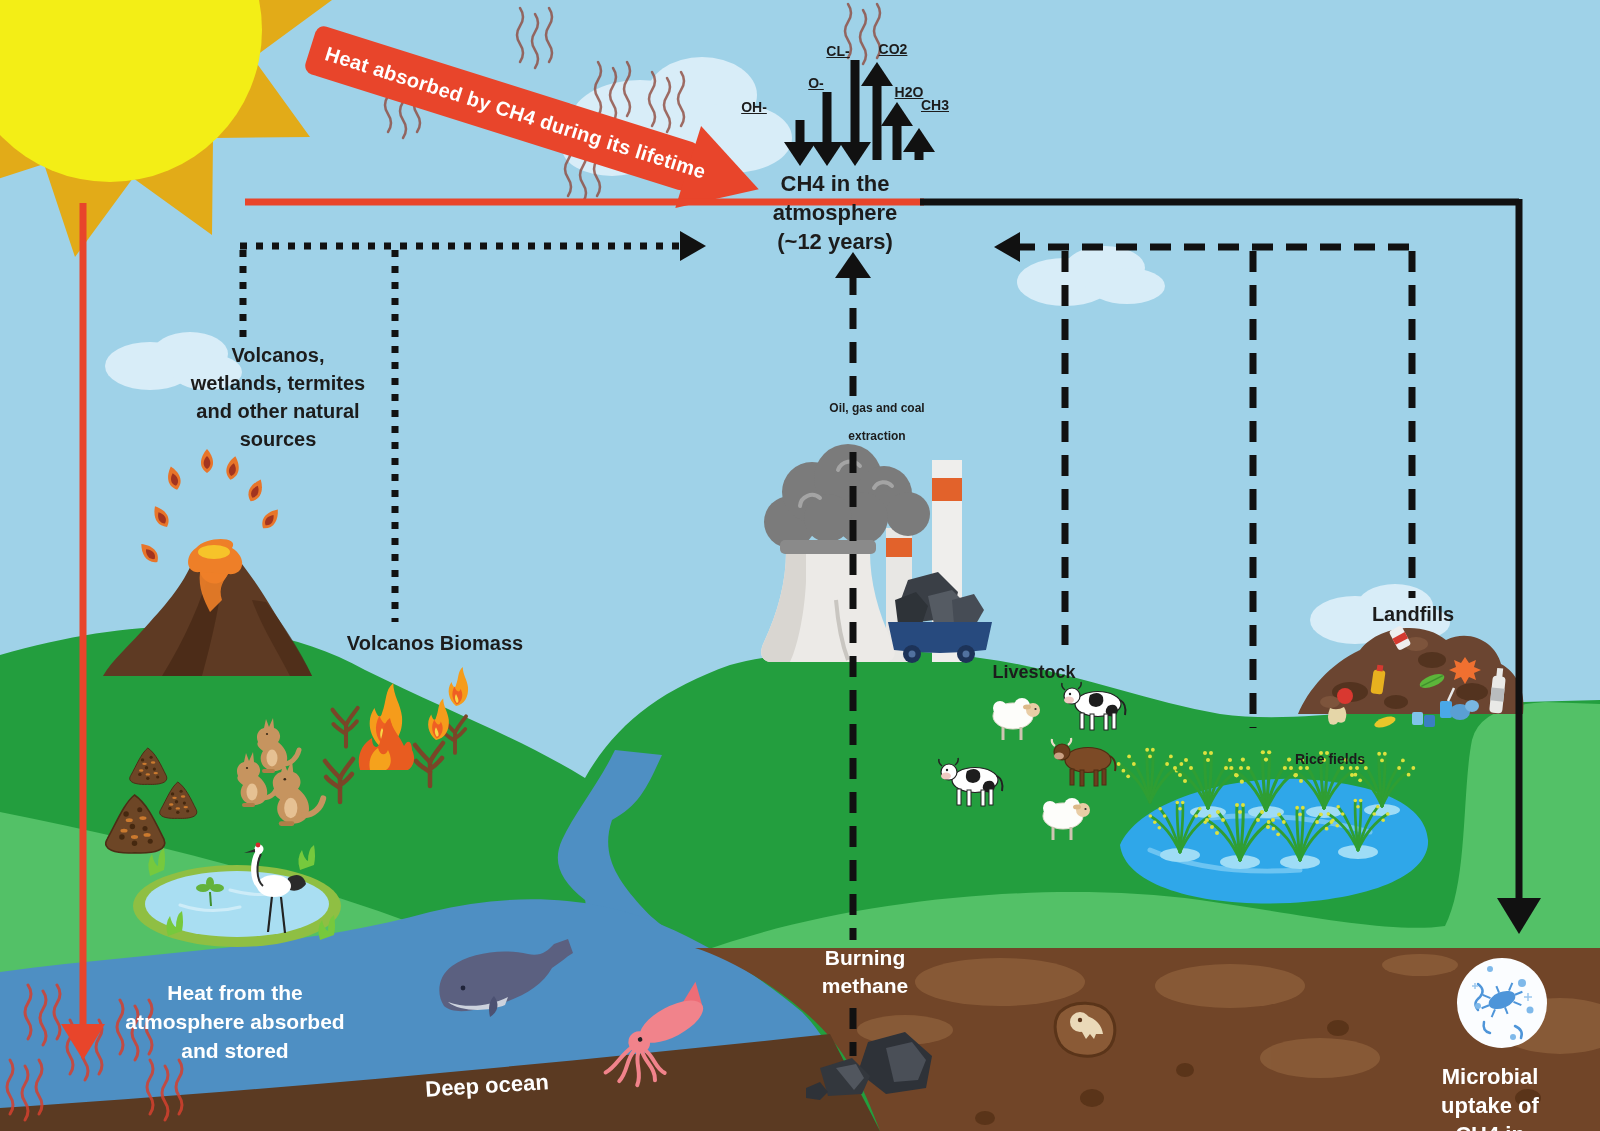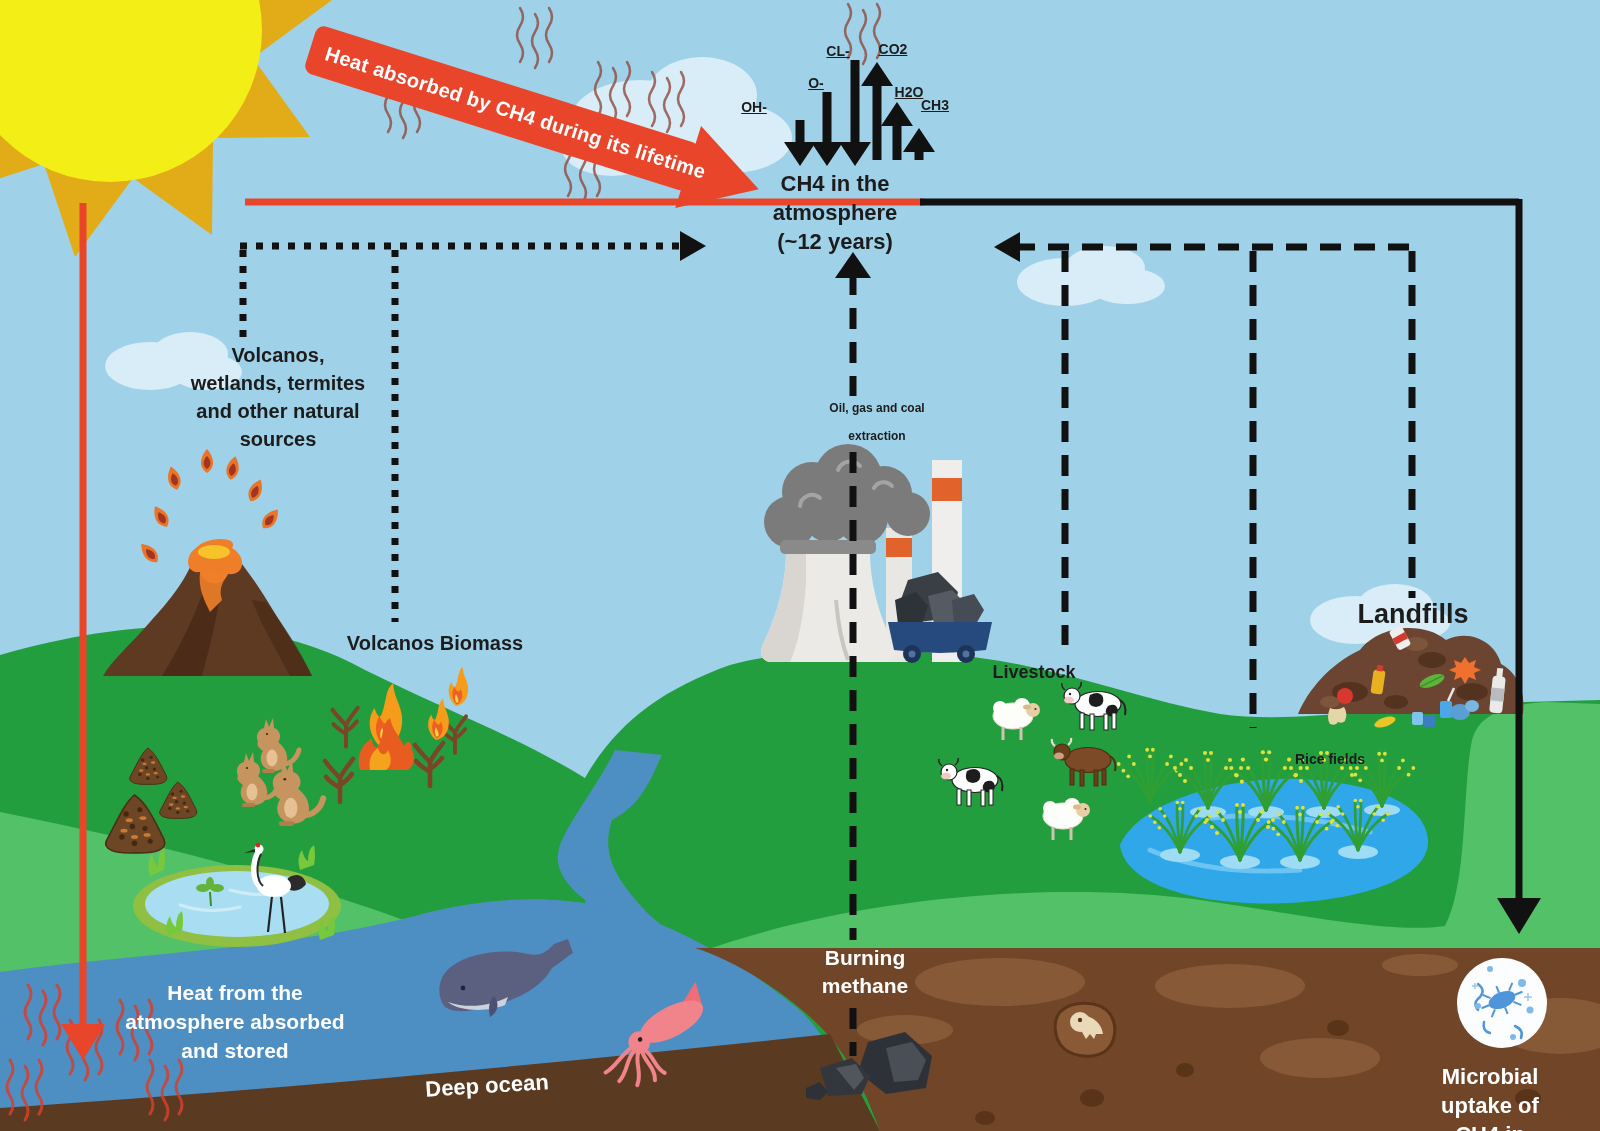--- a/index.html
+++ b/index.html
@@ -539,21 +539,21 @@
 (~12 years)</div>
 <div class="lbl" style="left:278px;top:341px;font-size:20px;">Volcanos,
 wetlands, termites
 and other natural
 sources</div>
 <div class="lbl" style="left:435px;top:629px;font-size:20px;">Volcanos Biomass</div>
 <div class="lbl" style="left:838px;top:394px;font-size:12px;margin-left:39px;">Oil, gas and coal
 extraction</div>
 <div class="lbl" style="left:1034px;top:658px;font-size:18px;">Livestock</div>
 <div class="lbl" style="left:1330px;top:745px;font-size:14px;">Rice fields</div>
-<div class="lbl" style="left:1413px;top:600px;font-size:27px;">Landfills</div>
+<div class="lbl" style="left:1413px;top:600px;font-size:20px;">Landfills</div>
 <div class="lbl white" style="left:865px;top:944px;font-size:21px;">Burning
 methane</div>
 <div class="lbl white" style="left:235px;top:978px;font-size:21px;line-height:29px;">Heat from the
 atmosphere absorbed
 and stored</div>
 <div class="lbl white deep" style="left:487px;top:1072px;font-size:22px;">Deep ocean</div>
 <div class="lbl white" style="left:1490px;top:1062px;font-size:22px;line-height:29px;">Microbial uptake of
 CH4 in soil</div>
 </div>
 

